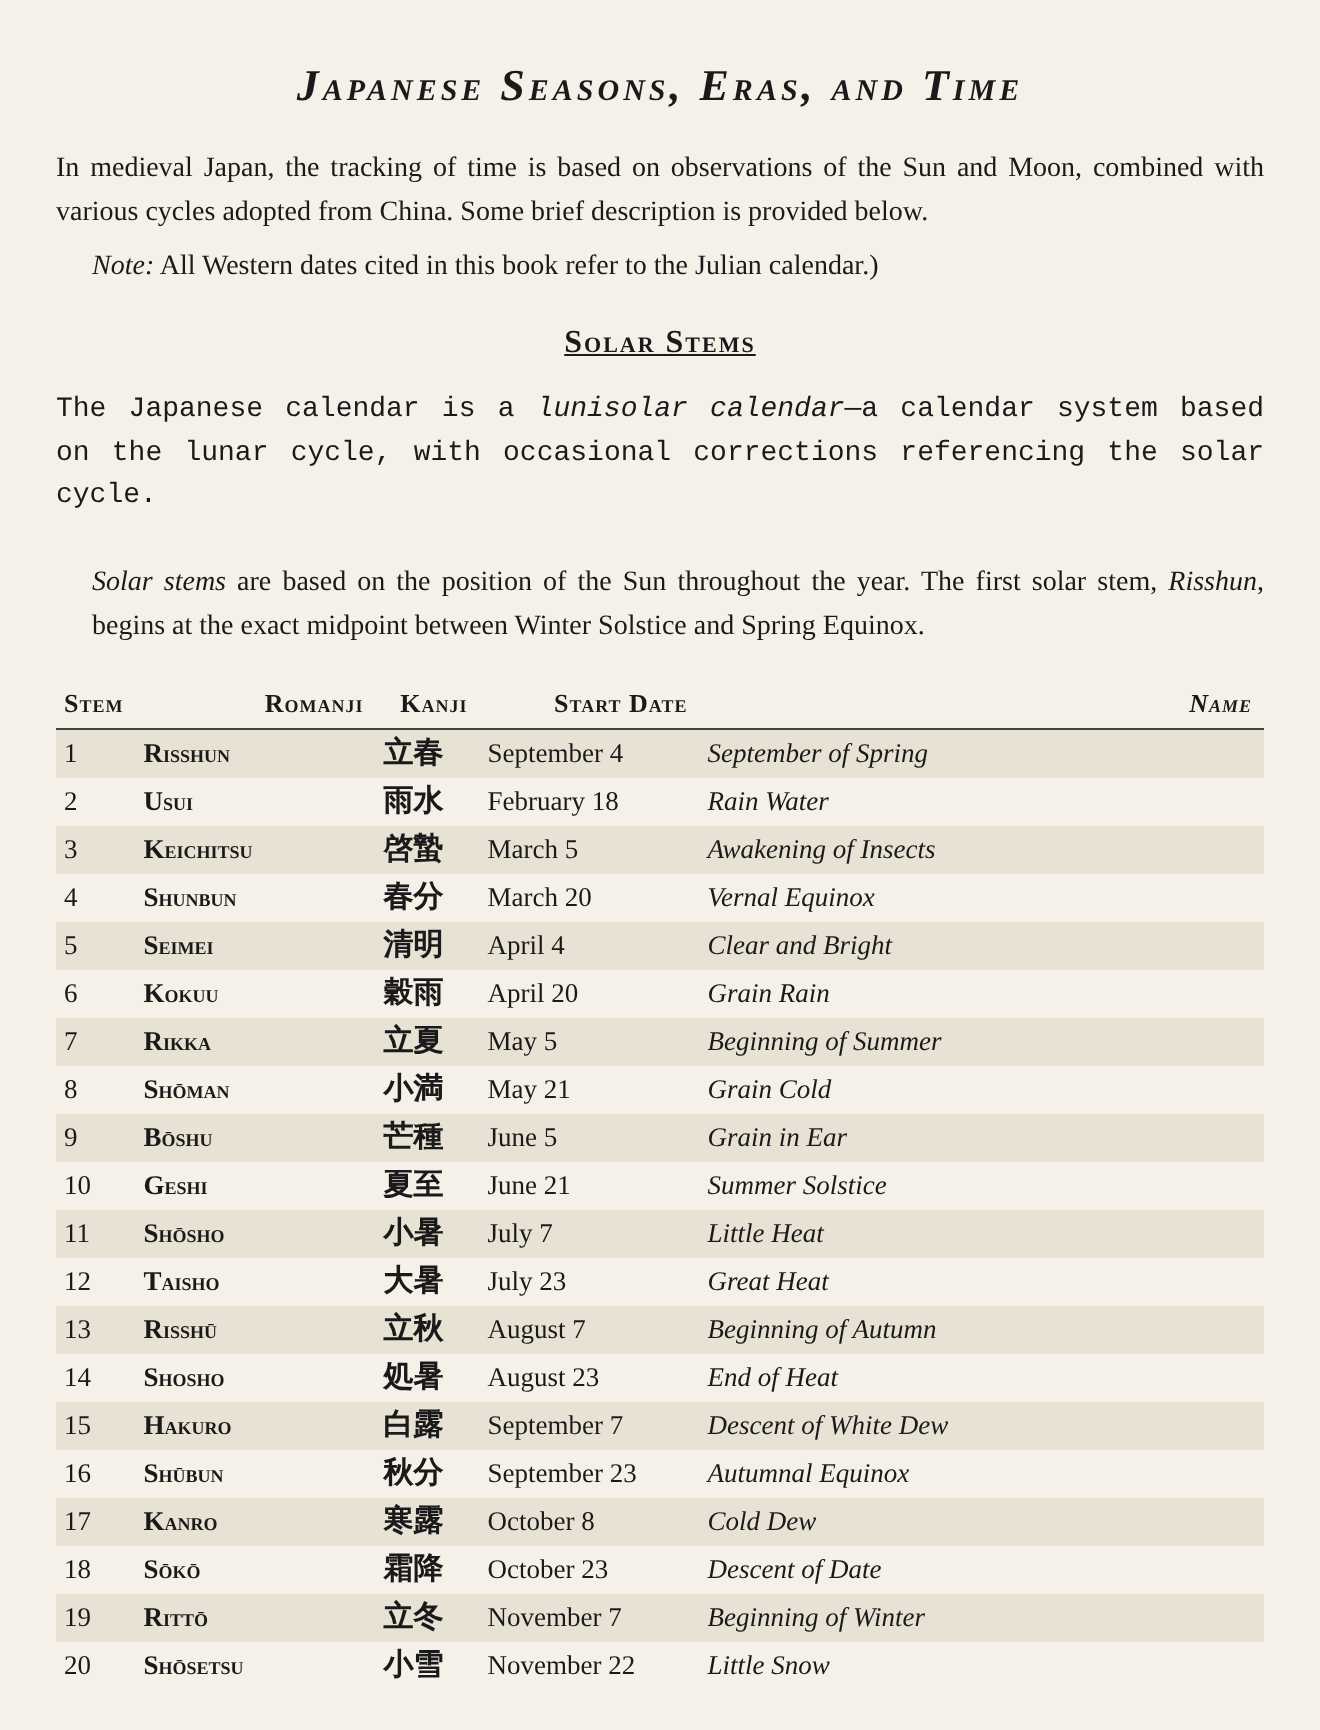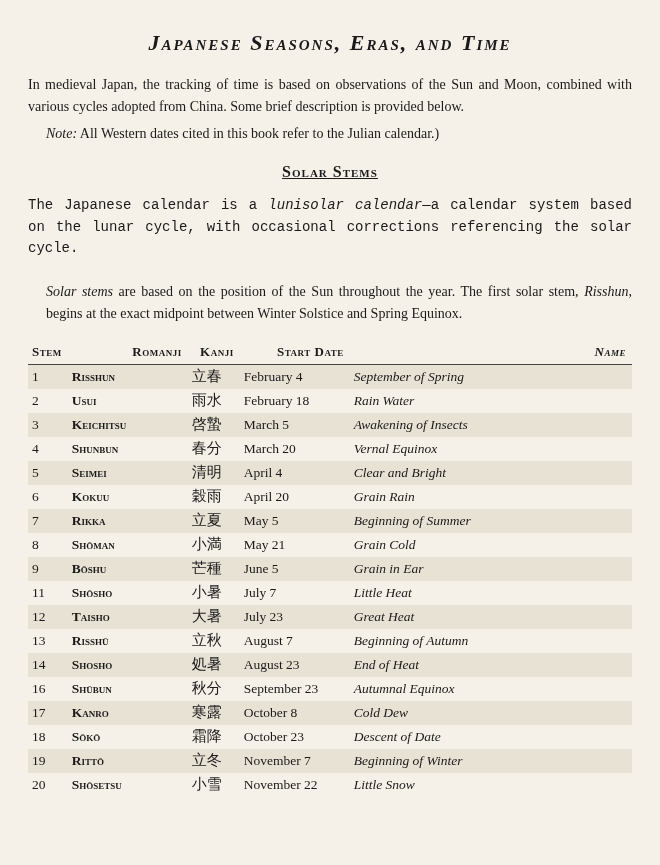--- a/index.html
+++ b/index.html
@@ -78,21 +78,21 @@
     }
     .stems-table tbody tr:nth-child(even) {
       background-color: #f5f0e8;
     }
     .stems-table tbody tr td {
       padding: 2.5px 6px 2.5px 4px;
       vertical-align: middle;
     }
     .col-stem { width: 36px; }
     .col-romanji { width: 120px; font-weight: bold; font-variant: small-caps; }
-    .col-kanji { width: 52px; font-size: 15px; }
+    .col-kanji { width: 52px; font-size: 15px; font-weight: bold; }
     .col-start { width: 110px; }
     .col-name { font-style: italic; }
   </style>
 </head>
 <body>
 
 <h1 class="page-title">Japanese Seasons, Eras, and Time</h1>
 
 <p class="intro-text">In medieval Japan, the tracking of time is based on observations of the Sun and Moon, combined with various cycles adopted from China. Some brief description is provided below.</p>
 <p class="note-text">
@@ -116,21 +116,21 @@
       <th class="col-kanji">Kanji</th>
       <th class="col-start">Start Date</th>
       <th class="col-name">Name</th>
     </tr>
   </thead>
   <tbody id="table-body">
   <tr>
         <td class="col-stem">1</td>
         <td class="col-romanji">Risshun</td>
         <td class="col-kanji">立春</td>
-        <td class="col-start">February 4</td>
+        <td class="col-start">September 4</td>
         <td class="col-name">September of Spring</td>
       </tr>
       <tr>
         <td class="col-stem">2</td>
         <td class="col-romanji">Usui</td>
         <td class="col-kanji">雨水</td>
         <td class="col-start">February 18</td>
         <td class="col-name">Rain Water</td>
       </tr>
       <tr>
@@ -176,20 +176,27 @@
         <td class="col-name">Grain Cold</td>
       </tr>
       <tr>
         <td class="col-stem">9</td>
         <td class="col-romanji">Bōshu</td>
         <td class="col-kanji">芒種</td>
         <td class="col-start">June 5</td>
         <td class="col-name">Grain in Ear</td>
       </tr>
       <tr>
+        <td class="col-stem">10</td>
+        <td class="col-romanji">Geshi</td>
+        <td class="col-kanji">夏至</td>
+        <td class="col-start">June 21</td>
+        <td class="col-name">Summer Solstice</td>
+      </tr>
+      <tr>
         <td class="col-stem">11</td>
         <td class="col-romanji">Shōsho</td>
         <td class="col-kanji">小暑</td>
         <td class="col-start">July 7</td>
         <td class="col-name">Little Heat</td>
       </tr>
       <tr>
         <td class="col-stem">12</td>
         <td class="col-romanji">Taisho</td>
         <td class="col-kanji">大暑</td>
@@ -204,20 +211,27 @@
         <td class="col-name">Beginning of Autumn</td>
       </tr>
       <tr>
         <td class="col-stem">14</td>
         <td class="col-romanji">Shosho</td>
         <td class="col-kanji">処暑</td>
         <td class="col-start">August 23</td>
         <td class="col-name">End of Heat</td>
       </tr>
       <tr>
+        <td class="col-stem">15</td>
+        <td class="col-romanji">Hakuro</td>
+        <td class="col-kanji">白露</td>
+        <td class="col-start">September 7</td>
+        <td class="col-name">Descent of White Dew</td>
+      </tr>
+      <tr>
         <td class="col-stem">16</td>
         <td class="col-romanji">Shūbun</td>
         <td class="col-kanji">秋分</td>
         <td class="col-start">September 23</td>
         <td class="col-name">Autumnal Equinox</td>
       </tr>
       <tr>
         <td class="col-stem">17</td>
         <td class="col-romanji">Kanro</td>
         <td class="col-kanji">寒露</td>

